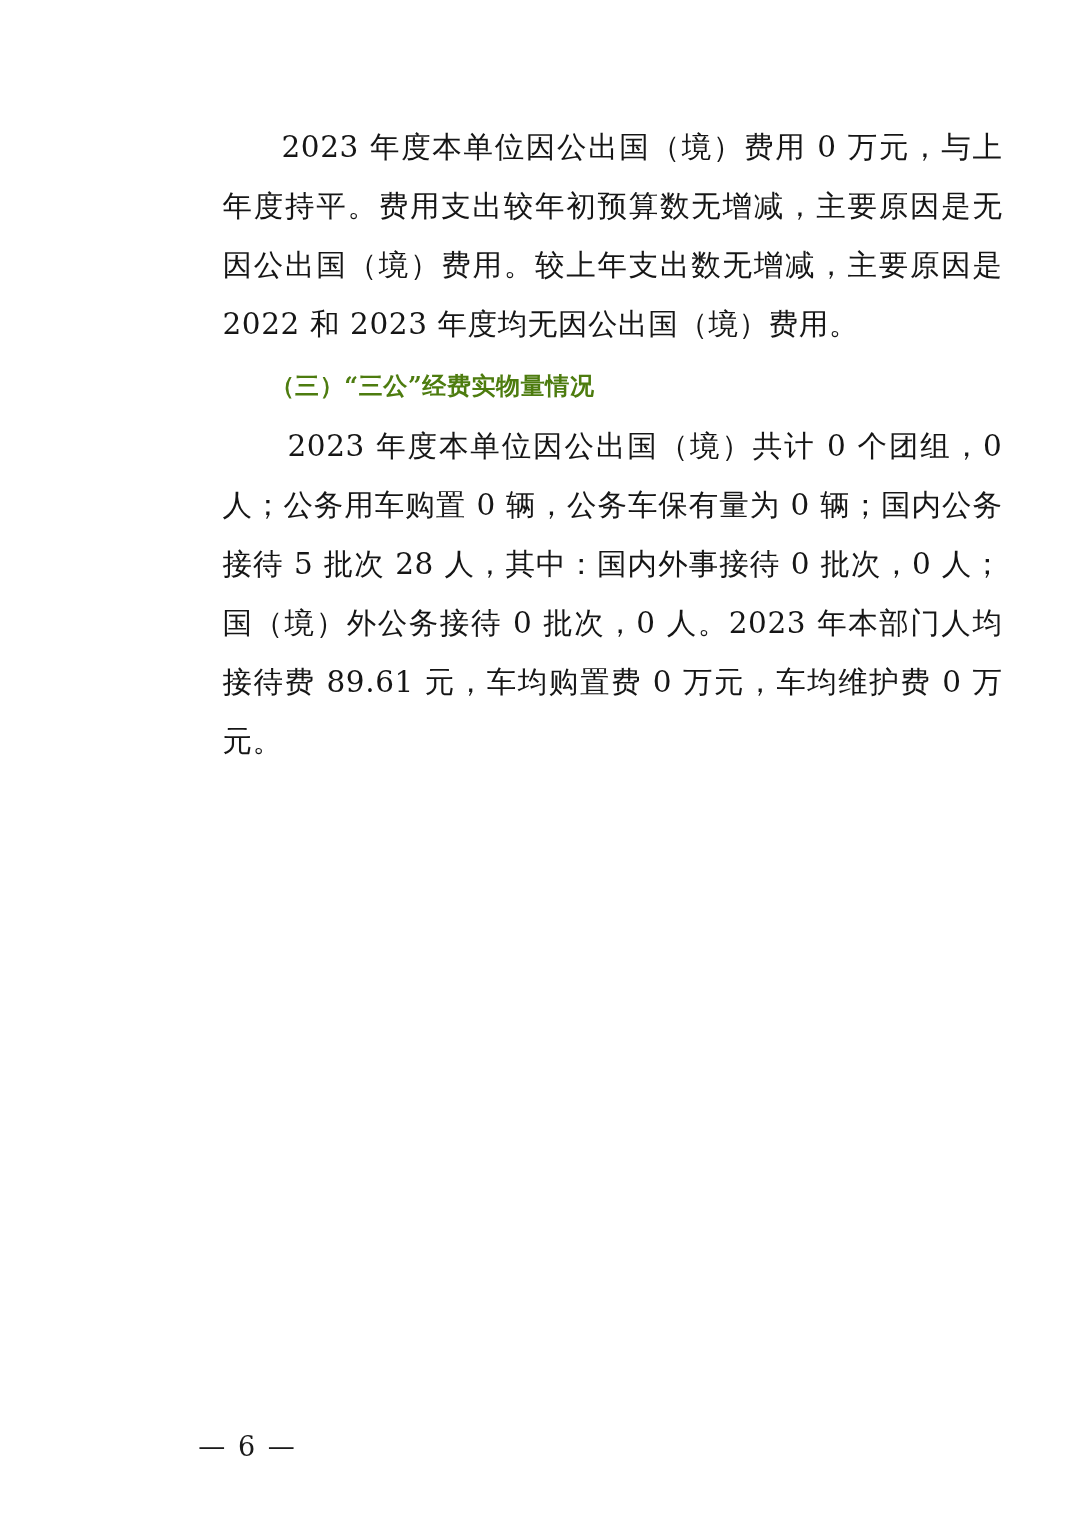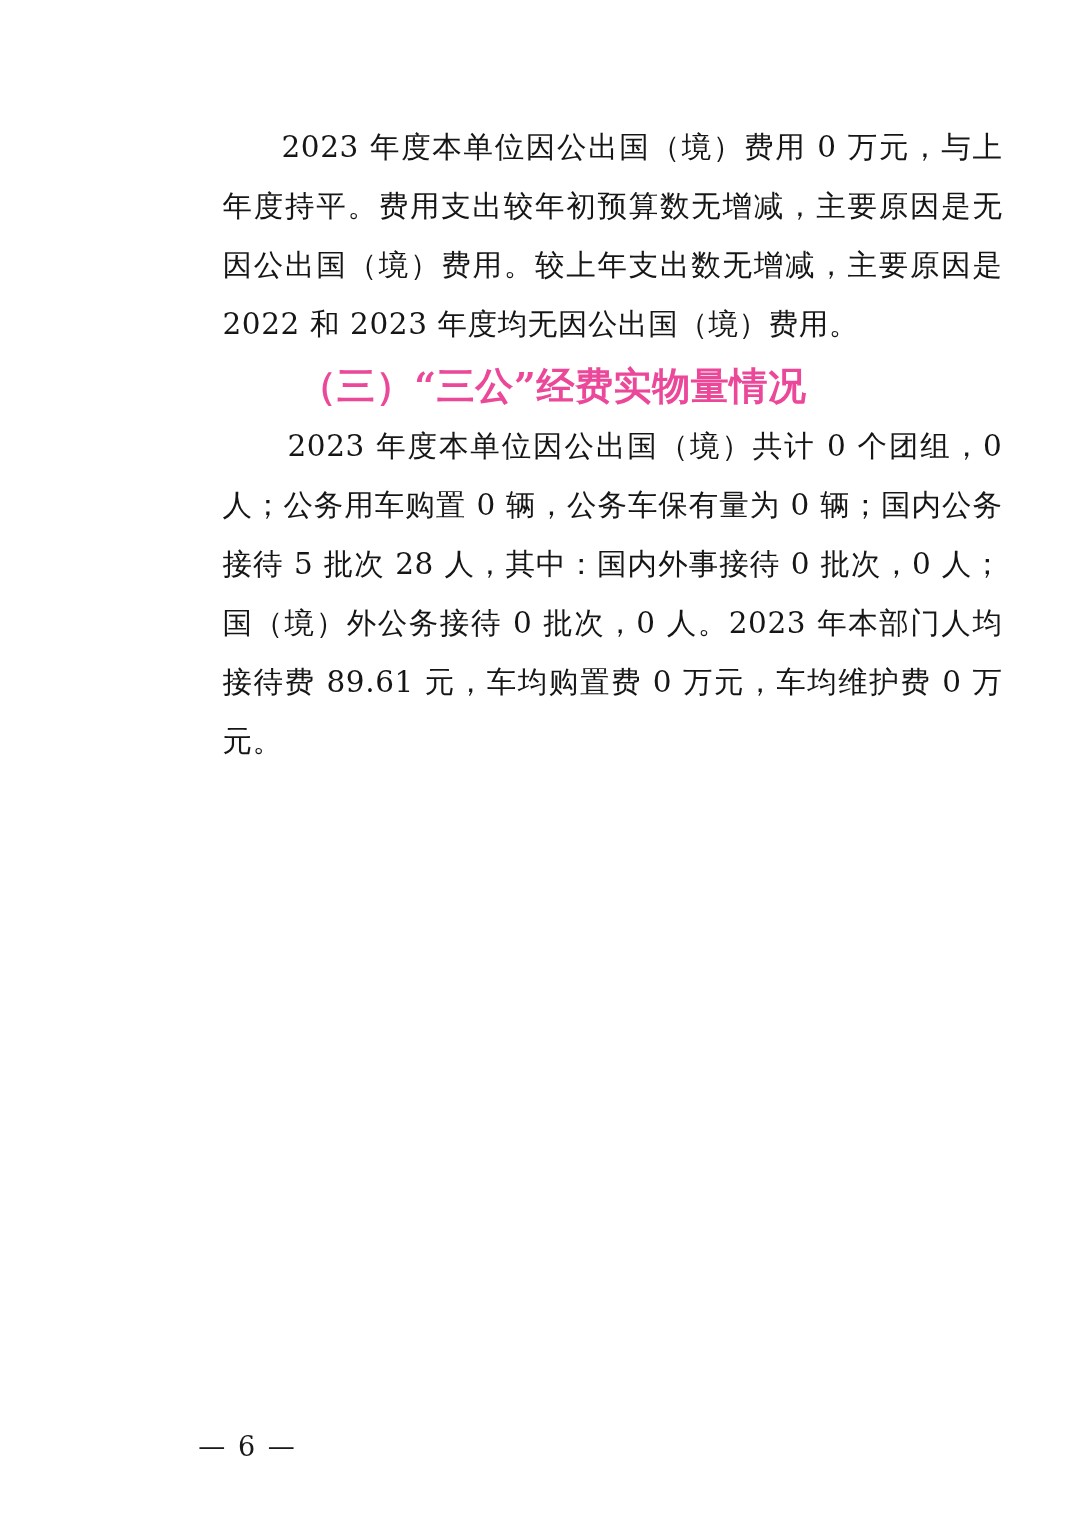--- a/index.html
+++ b/index.html
@@ -30,26 +30,26 @@
     line-height: 59px;
     text-align: justify;
     text-justify: inter-ideograph;
     text-indent: 2em;
     letter-spacing: 0.6px;
     font-weight: 500;
     color: #161616;
   }
   p.heading {
     margin: 0 0 2px 0;
-    font-size: 38px;
+    font-size: 24px;
     line-height: 59px;
     text-indent: 2em;
     font-weight: bold;
     letter-spacing: 0.6px;
-    color: #ec4899;
+    color: #4d7c0f;
     font-family: "DejaVu Sans", "Liberation Sans", sans-serif;
   }
   p.heading-serif {
     font-family: "DejaVu Serif", "Liberation Serif", serif;
   }
   p.body-par.lead-space {
     text-indent: 2.2em;
   }
   .footer {
     position: absolute;

